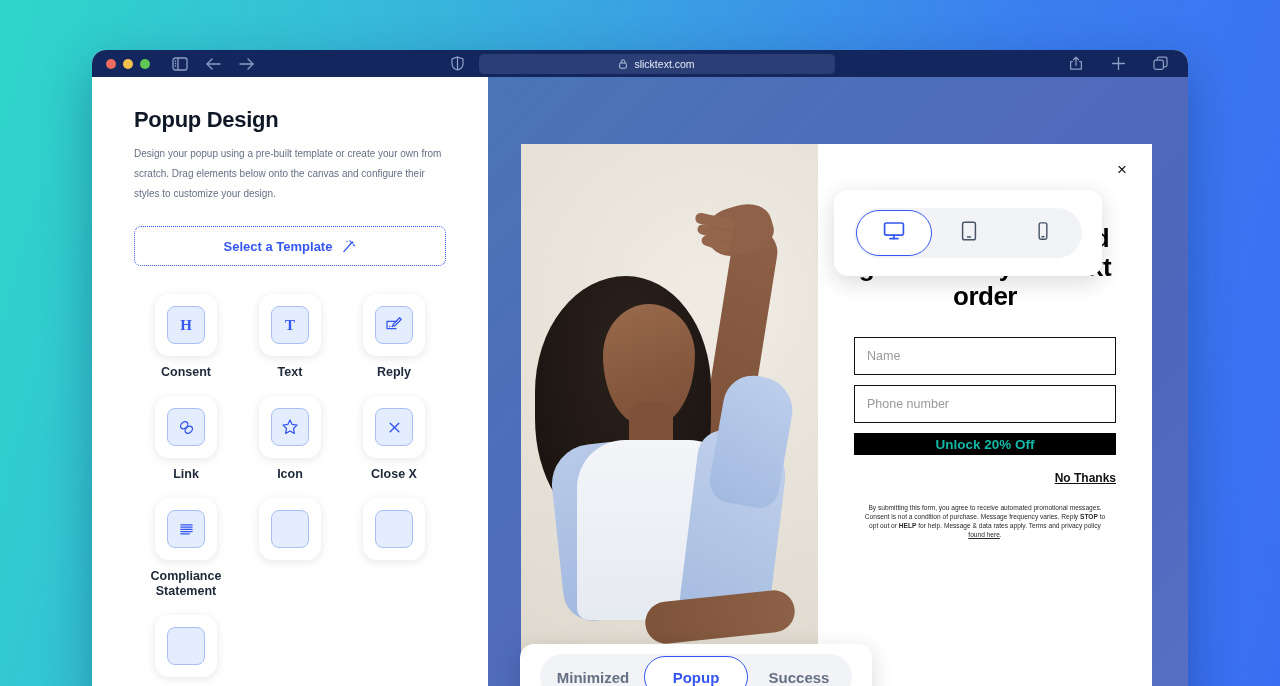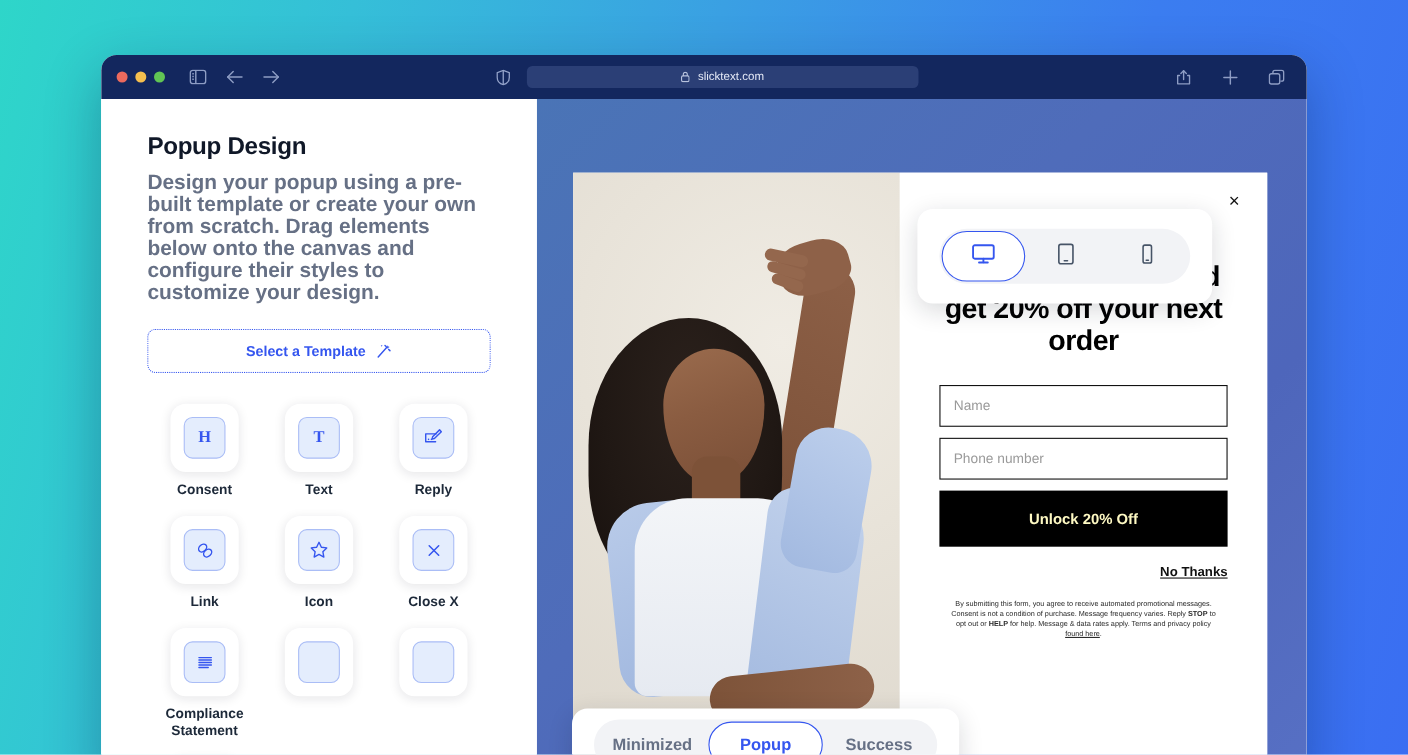--- a/index.html
+++ b/index.html
@@ -14,21 +14,21 @@
   .browser {
     position: absolute;
     left: 92px; top: 50px;
     width: 1096px; height: 660px;
     border-radius: 14px 14px 0 0;
     overflow: hidden;
     box-shadow: 0 18px 50px rgba(8,22,60,.30);
     background: #fff;
   }
   .titlebar {
-    height: 40px;
+    height: 27px;
     background: #13275e;
     display: flex; align-items: center;
     padding: 0 14px;
     position: relative;
   }
   .lights { display: flex; gap: 7px; align-items: center; }
   .light { width: 10px; height: 10px; border-radius: 50%; }
   .l-red { background: #ec6a5e; }
   .l-yel { background: #f5bf4f; }
   .l-grn { background: #61c554; }
@@ -81,24 +81,23 @@
     z-index: 3;
   }
   .panel-title {
     font-size: 22px;
     font-weight: 700;
     color: #101828;
     letter-spacing: -.3px;
     margin-bottom: 11px;
   }
   .panel-desc {
-    font-size: 19px;
+    font-size: 10px;
     line-height: 20px;
     color: #667085;
-    font-weight: bold;
   }
   .template-btn {
     margin-top: 22px;
     height: 40px;
     border: 1.6px dotted #3556ef;
     border-radius: 7px;
     display: flex; align-items: center; justify-content: center;
     gap: 9px;
     color: #3556ef;
     font-size: 13px;
@@ -282,23 +281,23 @@
     background: #fff;
     display: flex; align-items: center;
     padding: 16px 12px;
     font-size: 12.5px;
     color: #9a9a9a;
     margin-bottom: 10px;
     text-align: left;
   }
   .cta {
     width: 100%;
-    height: 51px;
+    height: 22px;
     background: #000;
-    color: #fef9c3;
+    color: #14b8a6;
     font-size: 13.5px;
     font-weight: 700;
     display: flex; align-items: center; justify-content: center;
     margin-top: 4px;
     cursor: pointer;
   }
   .no-thanks {
     margin-top: 16px;
     font-size: 12px;
     font-weight: 700;

